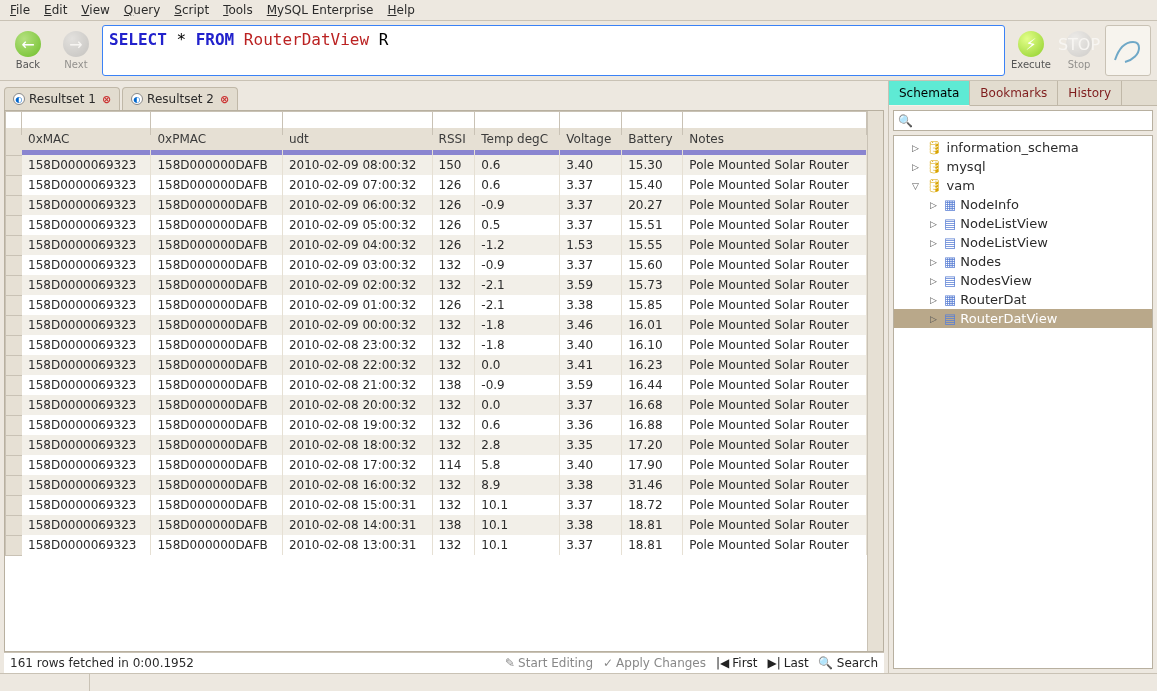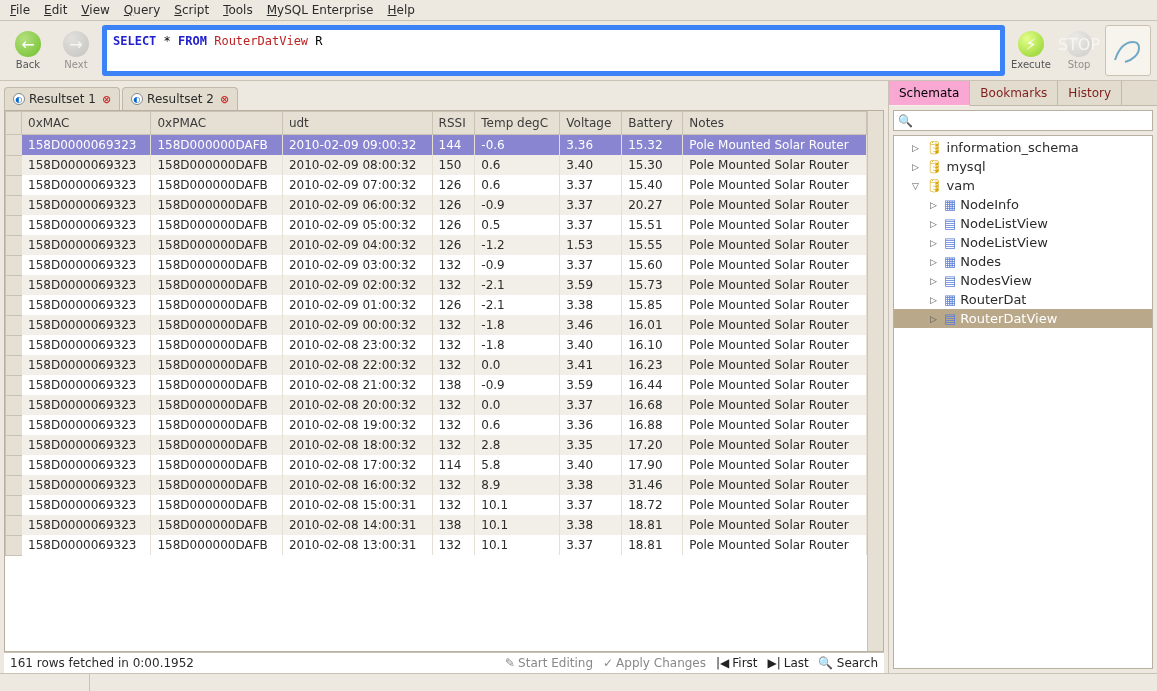--- a/index.html
+++ b/index.html
@@ -50,25 +50,25 @@
     font-size: 16px; color: #fff;
     margin-bottom: 2px;
   }
   .ic-back { background: radial-gradient(circle at 35% 30%, #b4e07f, #6fbf2a); }
   .ic-next { background: radial-gradient(circle at 35% 30%, #ddd, #aaa); }
   .ic-exec { background: radial-gradient(circle at 35% 30%, #e3ff8a, #8fcf2a); }
   .ic-stop { background: radial-gradient(circle at 35% 30%, #eee, #bbb); color:#888; font-size:9px; }
   .query-editor {
     flex: 1;
     background: #fff;
-    border: 5px solid #3b82f6;
+    border: 1px solid #3b82f6;
     border-radius: 3px;
     padding: 4px 6px;
     font-family: "DejaVu Sans Mono", monospace;
-    font-size: 12px;
+    font-size: 16px;
     color: #000;
     white-space: pre;
     overflow: hidden;
   }
   .kw { color: #2222cc; font-weight: bold; }
   .kw2 { color: #2222cc; font-weight: bold; }
   .ident { color: #b22; }
   .logo-box {
     width: 46px;
     display:flex; align-items:center; justify-content:center;
@@ -123,21 +123,21 @@
     display: flex;
     flex-direction: column;
   }
   .grid-scroll { flex:1; overflow:auto; }
   table.grid {
     border-collapse: collapse;
     width: 100%;
     font-size: 12px;
   }
   table.grid thead th {
-    position: sticky; top: 0;
+    position: sticky; top: 16px;
     background: #e6e0d4;
     text-align: left;
     font-weight: normal;
     padding: 4px 6px;
     border: 1px solid #c9c2b5;
     color: #3b3b3b;
   }
   table.grid td {
     padding: 3px 6px;
     border-right: 1px solid #e6e0d4;
@@ -175,21 +175,21 @@
     background: #e2dccf;
   }
   .right-tab {
     padding: 5px 10px;
     border-right: 1px solid #c0b8a8;
     font-size: 12px;
     background: #e2dccf;
     color:#7f1d1d;
   }
   .right-tab.active {
-    background: #f9a8d4;
+    background: #5eead4;
     color: #000;
     border-bottom: 1px solid #f5f1e8;
     margin-bottom: -1px;
   }
   .schema-search {
     margin: 4px;
     padding: 2px 4px;
     border: 1px solid #b8b0a0;
     background: #fff;
     display:flex; align-items:center; gap:4px;

